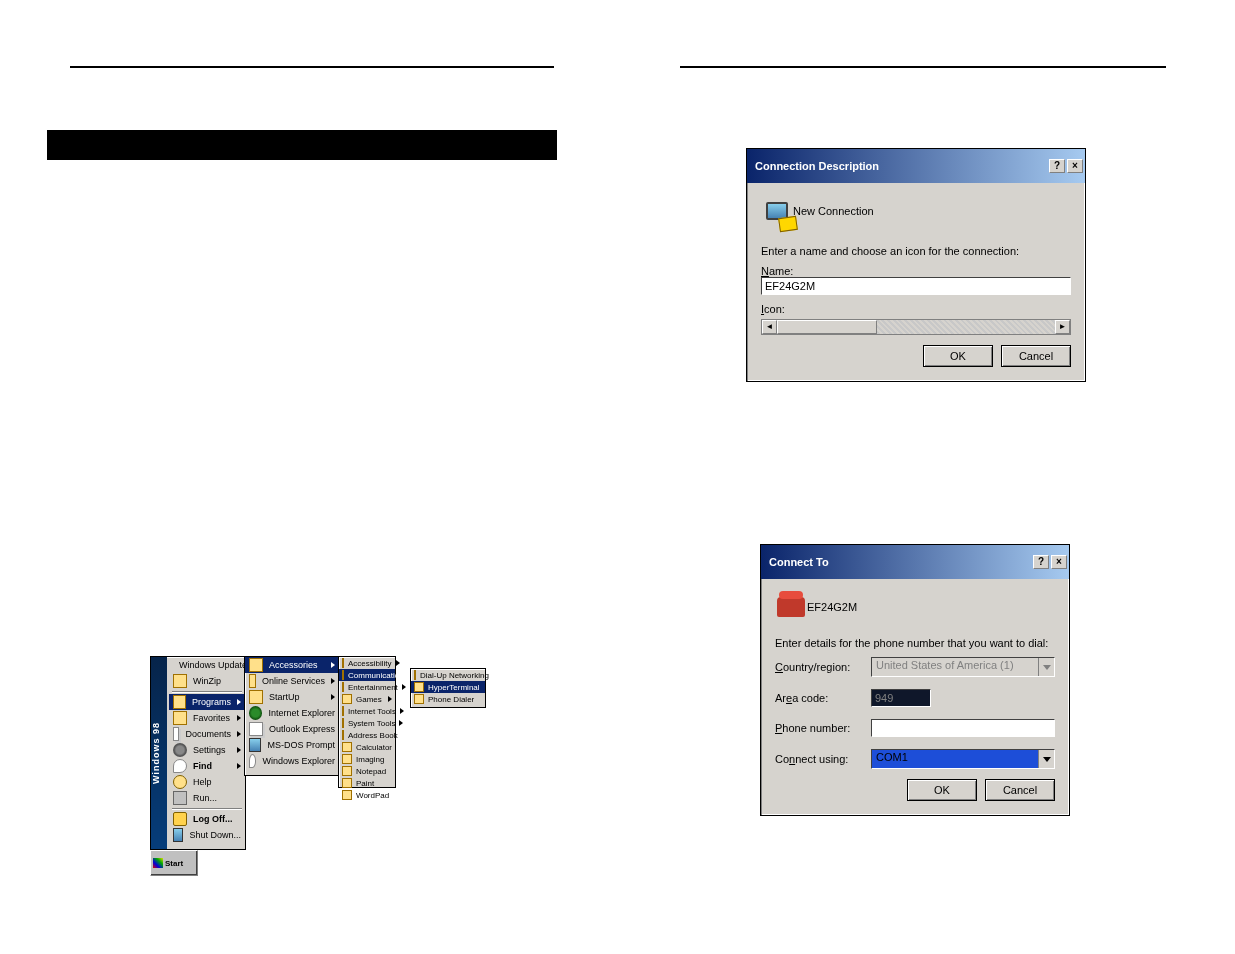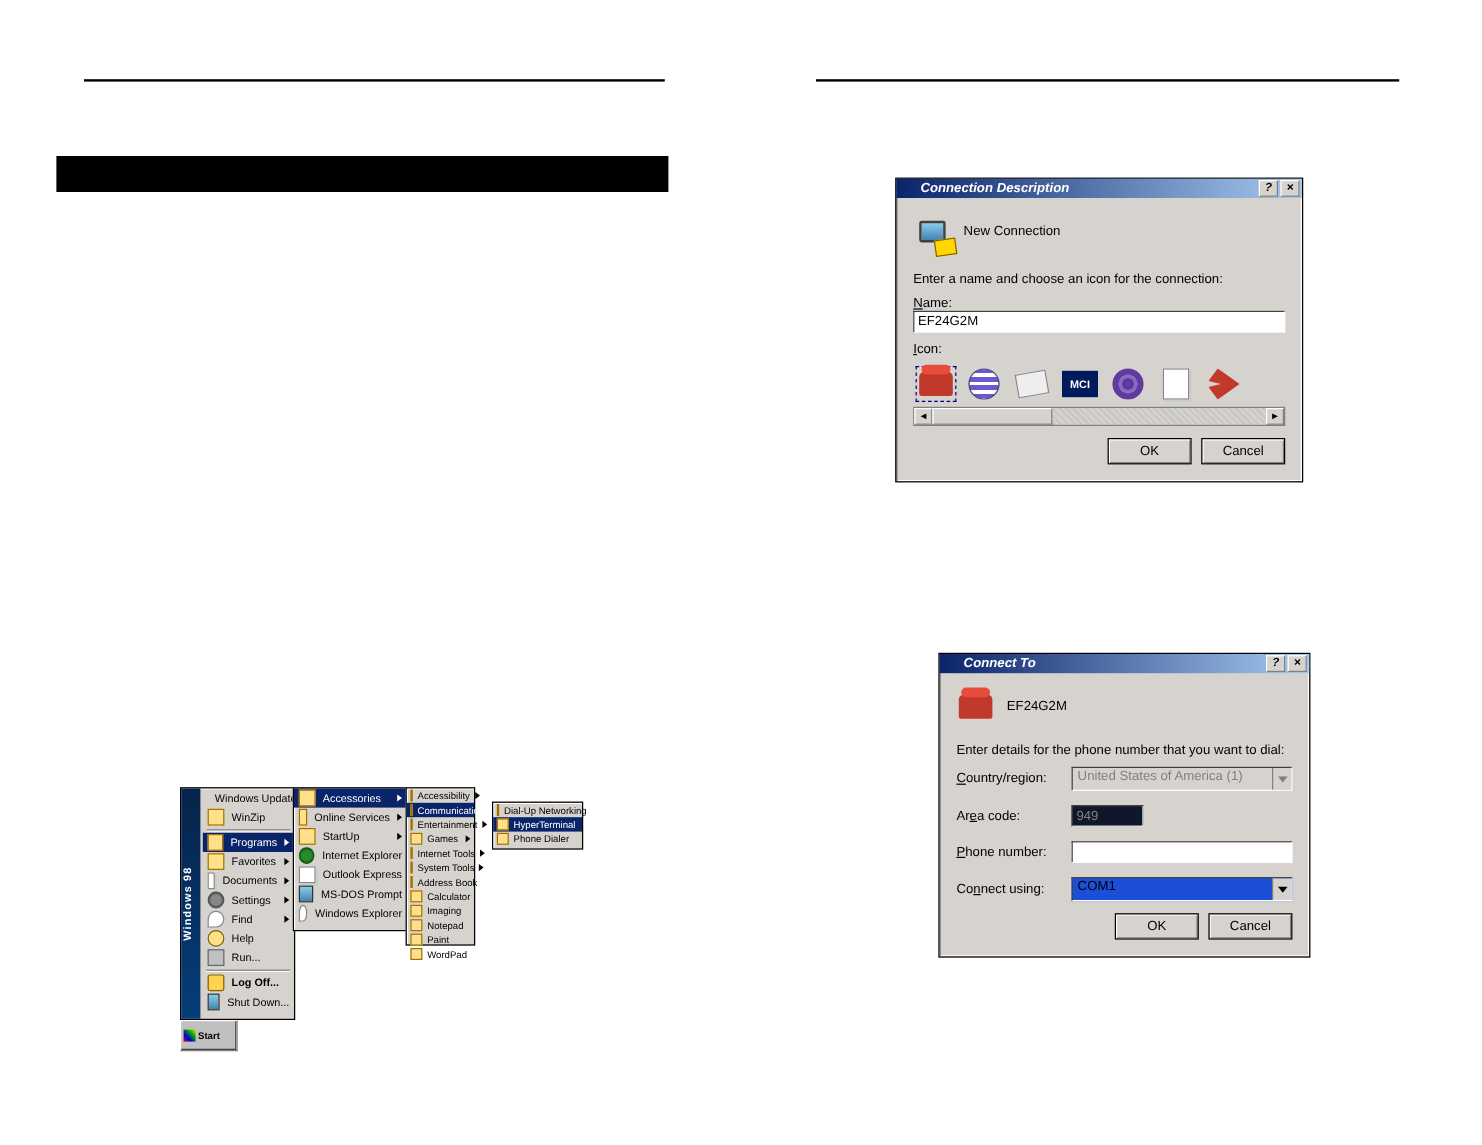--- a/index.html
+++ b/index.html
@@ -41,27 +41,26 @@
   
   .win-dialog {
     position: absolute;
     border: 1px solid #000;
     background: #d6d3ce;
     box-shadow: 1px 1px 0 #808080 inset, -1px -1px 0 #fff inset;
   }
   .title-bar {
     display: flex;
     align-items: center;
-    height: 16px;
+    height: 34px;
     background: linear-gradient(to right, #0a246a, #a6caf0);
     color: #fff;
     font-size: 11px;
     font-weight: bold;
-    padding: 0 2px 0 20px;
-    font-style: italic;
+    padding: 0 2px 0 8px;
   }
   .title-bar .title-text { flex: 1; }
   .title-btn {
     width: 16px; height: 14px;
     background: #d6d3ce;
     border: 1px solid #808080;
     border-top-color: #fff; border-left-color: #fff;
     margin-left: 2px;
     color: #000;
     font-size: 10px;
@@ -101,21 +100,21 @@
     display: flex; justify-content: flex-end; gap: 8px;
     margin-top: 10px;
   }
 
   
   #dlg-conn-desc {
     left: 746px; top: 148px;
     width: 340px;
   }
   .new-conn-row {
-    display: flex; align-items: center; gap: 10px;
+    display: flex; align-items: center; 
     margin-bottom: 18px;
   }
   .big-icon {
     width: 32px; height: 32px;
     display: flex; align-items: center; justify-content: center;
     position: relative;
   }
   .monitor {
     width: 22px; height: 18px;
     background: linear-gradient(#87ceeb, #4682b4);
@@ -209,21 +208,21 @@
     box-shadow: 2px 2px 0 #ccc;
   }
   .sat {
     width: 26px; height: 26px;
     background: #c0392b;
     clip-path: polygon(30% 0, 100% 50%, 30% 100%, 0 60%, 40% 50%, 0 40%);
   }
 
   
   #dlg-connect-to {
-    left: 782px; top: 544px;
+    left: 760px; top: 544px;
     width: 310px;
   }
   #dlg-connect-to .form-grid {
     display: grid;
     grid-template-columns: 90px 1fr;
     column-gap: 6px;
     row-gap: 12px;
     align-items: center;
   }
   .combo {
@@ -363,43 +362,20 @@
         <span>New Connection</span>
       </div>
       <div class="dlg-row">Enter a name and choose an icon for the connection:</div>
       <div class="dlg-row">
         <div><span style="text-decoration:underline">N</span><span>ame:</span></div>
         <input class="text-input" type="text" value="EF24G2M" style="">
       </div>
       <div>
         <div><span style="text-decoration:underline">I</span>con:</div>
         <div class="icon-strip-wrap">
-          <div class="icon-strip">
-            <div class="icon-box sel">
-                <div class="phone-red"></div>
-              </div>
-            <div class="icon-box">
-                <div class="globe"></div>
-              </div>
-            <div class="icon-box">
-                <div class="modem"></div>
-              </div>
-            <div class="icon-box">
-                <div class="mci">MCI</div>
-              </div>
-            <div class="icon-box">
-                <div class="att"></div>
-              </div>
-            <div class="icon-box">
-                <div class="doc"></div>
-              </div>
-            <div class="icon-box">
-                <div class="sat"></div>
-              </div>
-          </div>
           <div class="scrollbar-h">
             <div class="scroll-btn">◄</div>
             <div class="scroll-thumb" style="width:100px"></div>
             <div style="flex:1"></div>
             <div class="scroll-btn">►</div>
           </div>
         </div>
       </div>
       <div class="btn-row">
         <button class="win-button">OK</button>
@@ -481,21 +457,21 @@
           <div class="sm-item" style="height: 16px;">
             <div class="tiny-icon doc"></div>
             <span>Documents</span>
             <div class="arrow"></div>
           </div>
           <div class="sm-item" style="height: 16px;">
             <div class="tiny-icon gear"></div>
             <span>Settings</span>
             <div class="arrow"></div>
           </div>
-          <div class="sm-item" style="height: 16px;">
+          <div class="sm-item" style="height: 16px; font-weight: bold;">
             <div class="tiny-icon find"></div>
             <span>Find</span>
             <div class="arrow"></div>
           </div>
           <div class="sm-item" style="height: 16px;">
             <div class="tiny-icon help"></div>
             <span>Help</span>
           </div>
           <div class="sm-item" style="height: 16px;">
             <div class="tiny-icon run"></div>

